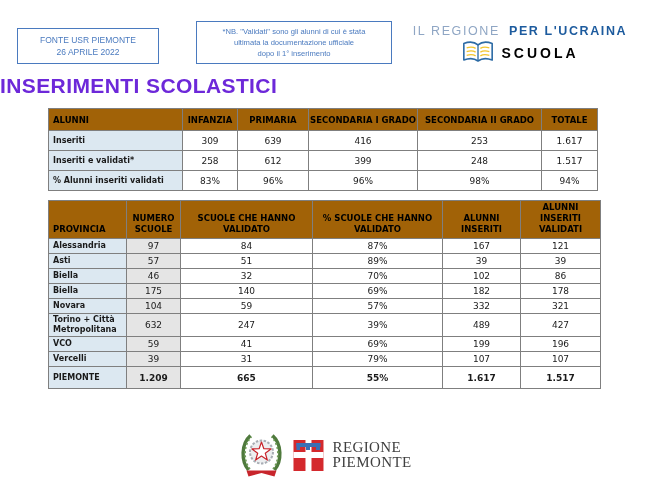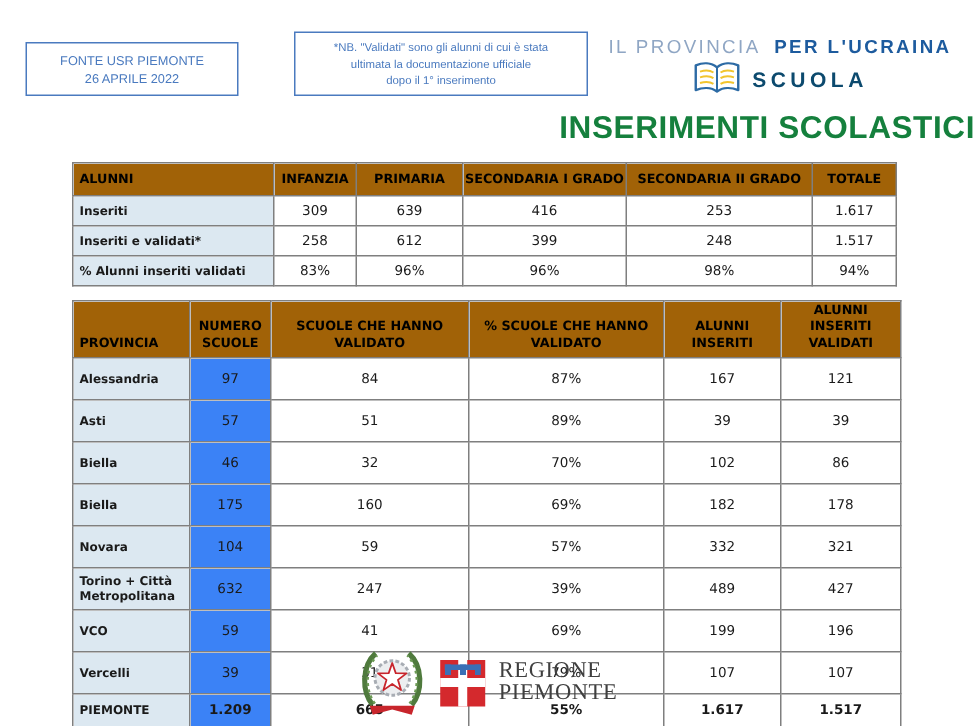--- a/index.html
+++ b/index.html
@@ -16,47 +16,47 @@
             display:flex;flex-direction:column;justify-content:center;align-items:center;
             line-height:1.45;text-align:center;font-family:"Liberation Sans",sans-serif;}
   .note-box span{display:block;white-space:nowrap;}
 
   .brand{position:absolute;right:8px;top:24px;width:244px;text-align:center;
          font-family:"Liberation Sans",sans-serif;}
   .brand-line1{white-space:nowrap;font-size:12.5px;letter-spacing:1.6px;}
   .b-light{color:#8fa6c4;font-weight:500;}
   .b-dark{color:#1d5b9e;font-weight:bold;margin-left:4px;}
   .brand-line2{margin-top:2px;display:flex;align-items:center;justify-content:center;gap:6px;}
-  .b-sub{color:#0c4a6e;font-weight:bold;font-size:14px;letter-spacing:3px;}
-
-  
-  .page-title{position:absolute;left:0;top:74px;width:100%;text-align:right;
+  .b-sub{color:#000000;font-weight:bold;font-size:14px;letter-spacing:3px;}
+
+  
+  .page-title{position:absolute;left:0;top:74px;width:100%;text-align:left;
               font-family:"Liberation Sans",sans-serif;font-size:21px;font-weight:bold;
-              color:#15803d;letter-spacing:0.4px;}
+              color:#6d28d9;letter-spacing:0.4px;}
 
   
   table{border-collapse:collapse;table-layout:fixed;position:absolute;left:48px;}
   th,td{border:1px solid #7f7f7f;overflow:hidden;}
   th{background:#a16207;font-size:8.5px;font-weight:bold;color:#000;text-align:center;padding:1px 1px;}
   td{font-size:9px;color:#1a1a1a;text-align:center;padding:1px 2px;}
   td.lbl{background:#dce8f1;text-align:left;font-weight:bold;font-size:8px;
          padding-left:4px;white-space:normal;line-height:1.25;}
   th.lbl-h{text-align:left;padding-left:4px;}
 
   .t1{top:108px;width:549px;}
   .t1 thead tr{height:22px;}
   .t1 tbody tr{height:20px;padding-left:32px;}
   .t1 td.lbl{white-space:nowrap;}
 
   .t2{top:200px;width:552px;}
   .t2 thead tr{height:38px;}
   .t2 thead th{vertical-align:bottom;padding-bottom:3px;line-height:1.3;}
   .t2 thead th.lbl-h{vertical-align:bottom;}
-  .t2 tbody tr{height:28px;}
-  .t2 tbody td:nth-child(2){background:#3b82f6;}
+  .t2 tbody tr{height:15px;}
+  .t2 tbody td:nth-child(2){background:#e5e5e5;}
   .t2 tr.total{height:22px;}
   .t2 tr.total td{font-weight:bold;}
 
   
   .footer{position:absolute;top:430px;left:50%;transform:translateX(-50%);
           display:flex;align-items:center;gap:9px;}
   .shield{width:30px;height:31px;background:#d4292d;position:relative;flex:none;}
   .shield .cv{position:absolute;left:12px;top:0;width:6px;height:100%;background:#fff;}
   .shield .ch{position:absolute;top:12px;left:0;width:100%;height:6px;background:#fff;}
   .shield .lambel{position:absolute;top:3px;left:3px;width:24px;height:7px;
@@ -77,21 +77,21 @@
   </div>
 
   <div class="note-box">
     <span>*NB. "Validati" sono gli alunni di cui è stata</span>
     <span>ultimata la documentazione ufficiale</span>
     <span>dopo il 1° inserimento</span>
   </div>
 
   <div class="brand">
     <div class="brand-line1">
-      <span class="b-light">IL PROVINCIA</span>
+      <span class="b-light">IL REGIONE</span>
       <span class="b-dark">PER L'UCRAINA</span>
     </div>
     <div class="brand-line2">
       <svg width="34" height="25" viewBox="0 0 36 26">
         <path d="M18 5 C14 1.5, 8 1.5, 3 3.5 L3 21 C8 19, 14 19, 18 22 C22 19, 28 19, 33 21 L33 3.5 C28 1.5, 22 1.5, 18 5 Z" fill="#ffffff" stroke="#2d6ba5" stroke-width="1.7" stroke-linejoin="round"></path>
         <line x1="18" y1="5" x2="18" y2="22" stroke="#2d6ba5" stroke-width="1.4"></line>
         <path d="M6 8 C10 6.8, 13 7, 15.5 8.6 M6 12 C10 10.8, 13 11, 15.5 12.6 M6 16 C10 14.8, 13 15, 15.5 16.6" fill="none" stroke="#f2c52e" stroke-width="1.4"></path>
         <path d="M30 8 C26 6.8, 23 7, 20.5 8.6 M30 12 C26 10.8, 23 11, 20.5 12.6 M30 16 C26 14.8, 23 15, 20.5 16.6" fill="none" stroke="#f2c52e" stroke-width="1.4"></path>
       </svg>
       <span class="b-sub">SCUOLA</span>
@@ -187,21 +187,21 @@
         <td class="lbl">Biella</td>
         <td>46</td>
         <td>32</td>
         <td>70%</td>
         <td>102</td>
         <td>86</td>
       </tr>
       <tr>
         <td class="lbl">Biella</td>
         <td>175</td>
-        <td>160</td>
+        <td>140</td>
         <td>69%</td>
         <td>182</td>
         <td>178</td>
       </tr>
       <tr>
         <td class="lbl">Novara</td>
         <td>104</td>
         <td>59</td>
         <td>57%</td>
         <td>332</td>

